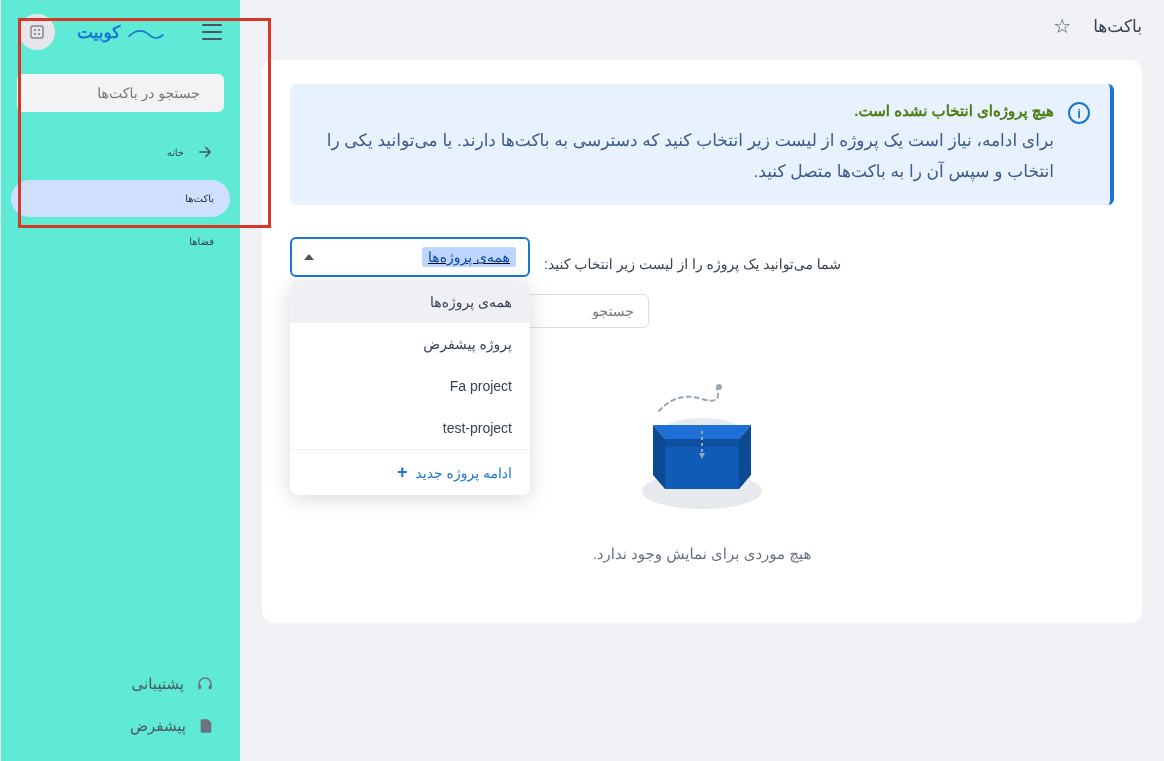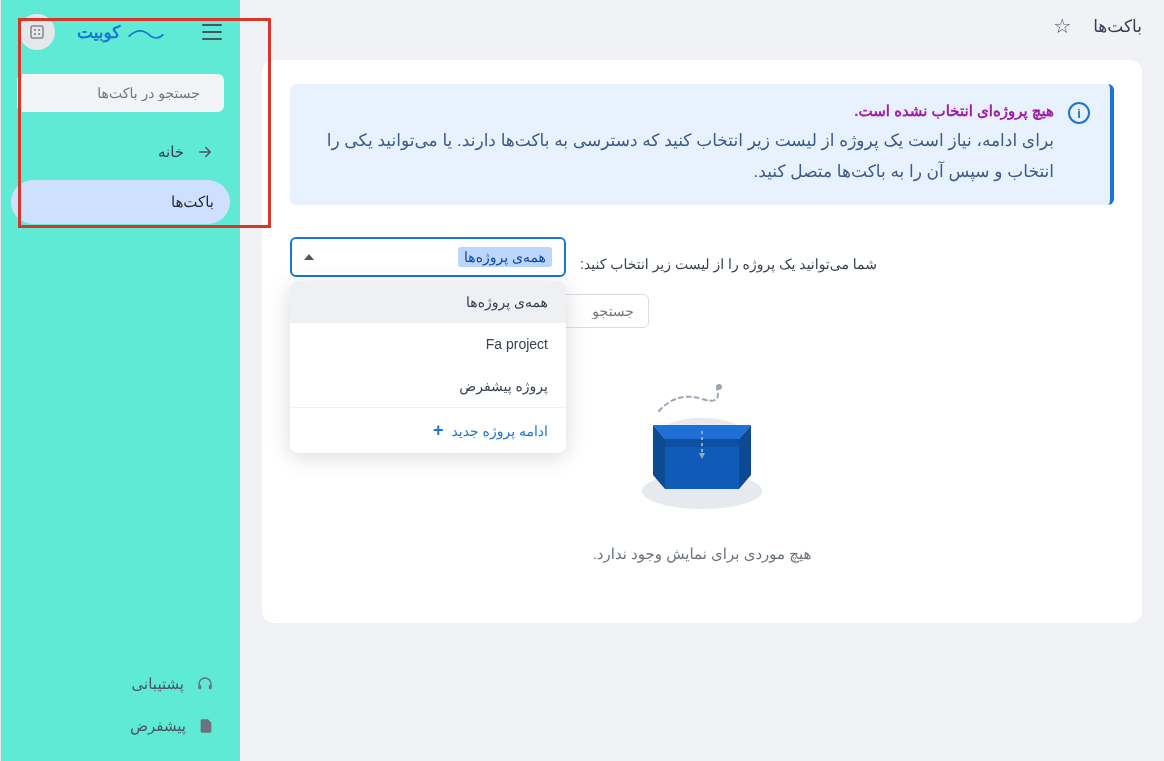--- a/index.html
+++ b/index.html
@@ -48,21 +48,21 @@
 }
 .sidebar-search input {
   background: transparent; border: none; outline: none;
   font-size: 14px; flex: 1; color: #4b5563; text-align: right;
   font-family: inherit;
 }
 .nav { padding: 0 10px; }
 .nav-item {
   display: flex; align-items: center; gap: 12px;
   padding: 13px 16px; border-radius: 22px;
-  font-size: 15px; color: #374151; cursor: pointer;
+  font-size: 10px; color: #374151; cursor: pointer;
   margin-bottom: 6px;
 }
 .nav-item.active { background: #cfe0ff; color: #1f2937; }
 .nav-icon { width: 18px; height: 18px; display: inline-flex; align-items: center; justify-content: center; }
 .sidebar-bottom { margin-top: auto; padding: 0 10px 14px; }
 .bottom-item {
   display: flex; align-items: flex-start; gap: 12px;
   padding: 12px 16px; font-size: 15px; color: #4b5563; cursor: pointer;
 }
 .main {
@@ -83,27 +83,27 @@
   background: #e8f1fe; border-right: 4px solid #1976d2;
   border-radius: 6px; padding: 18px 20px;
   display: flex; gap: 14px; margin-bottom: 22px;
 }
 .alert-icon {
   width: 22px; height: 22px; border: 2px solid #1976d2; border-radius: 50%;
   color: #1976d2; font-weight: 700; display: flex; align-items: center; justify-content: center;
   flex-shrink: 0; font-size: 13px;
 }
 .alert-body { color: #3c5a8a; }
-.alert-title { font-weight: 700; font-size: 15px; margin-bottom: 6px; color: #a21caf; }
+.alert-title { font-weight: 700; font-size: 15px; margin-bottom: 6px; color: #4d7c0f; }
 .alert-text { font-size: 17px; line-height: 1.8; }
 .toolbar-row {
   display: flex; align-items: center; gap: 14px;
   margin-top: 10px;
 }
-.select-wrap { position: relative; width: 276px; }
+.select-wrap { position: relative; width: 240px; text-decoration: underline; }
 .select-box {
   border: 2px solid #1976d2; border-radius: 6px;
   padding: 8px 12px; display: flex; align-items: center; justify-content: space-between;
   cursor: pointer; background: #fff;
 }
 .select-label {
   background: #bcd6ff; color: #0b4aa2; padding: 2px 6px; border-radius: 3px;
   font-size: 14px;
 }
 .caret-up {
@@ -194,20 +194,23 @@
     <div class="nav-item">
       <span class="nav-icon">
         <svg width="18" height="18" viewBox="0 0 24 24">
             <path d="M5 12h12M13 6l6 6-6 6" fill="none" stroke="#4b5563" stroke-width="2" stroke-linecap="round" stroke-linejoin="round"></path>
           </svg>
       </span>
       <span>خانه</span>
     </div>
     <div class="nav-item active">
       <span>باکت‌ها</span>
+    </div>
+    <div class="nav-item">
+      <span>فضاها</span>
     </div>
   </nav>
 
   <div class="sidebar-bottom">
     <div class="bottom-item">
       <svg width="18" height="18" viewBox="0 0 24 24">
         <path d="M4 14v-2a8 8 0 0 1 16 0v2" fill="none" stroke="#6b7280" stroke-width="2"></path>
         <rect x="3" y="13" width="4" height="6" rx="2" fill="#6b7280"></rect>
         <rect x="17" y="13" width="4" height="6" rx="2" fill="#6b7280"></rect>
       </svg>
@@ -240,22 +243,23 @@
 
     <div class="toolbar-row">
       <span class="hint">شما می‌توانید یک پروژه را از لیست زیر انتخاب کنید:</span>
       <div class="select-wrap">
         <div class="select-box">
           <span class="select-label">همه‌ی پروژه‌ها</span>
           <span class="caret-up"></span>
         </div>
         <div class="dropdown">
           <div class="dropdown-item selected">همه‌ی پروژه‌ها</div>
+          <div class="dropdown-item">پروژه پیشفرض</div>
           <div class="dropdown-item">Fa project</div>
-          <div class="dropdown-item">پروژه پیشفرض</div>
+          <div class="dropdown-item">test-project</div>
           <div class="dropdown-footer">
             <span>ادامه پروژه جدید</span>
             <span class="plus">+</span>
           </div>
         </div>
       </div>
     </div>
 
     <div class="second-row" style="justify-content:flex-end">
       <div class="search-box">

